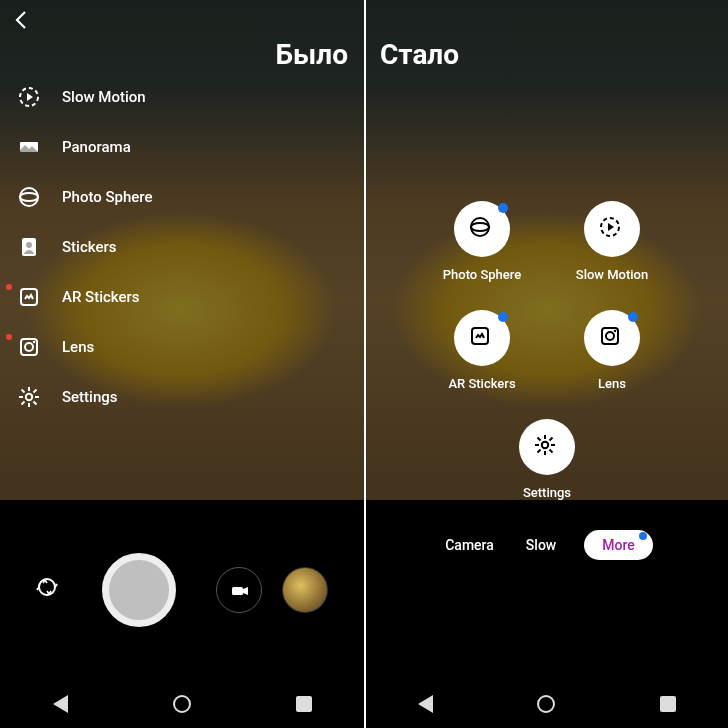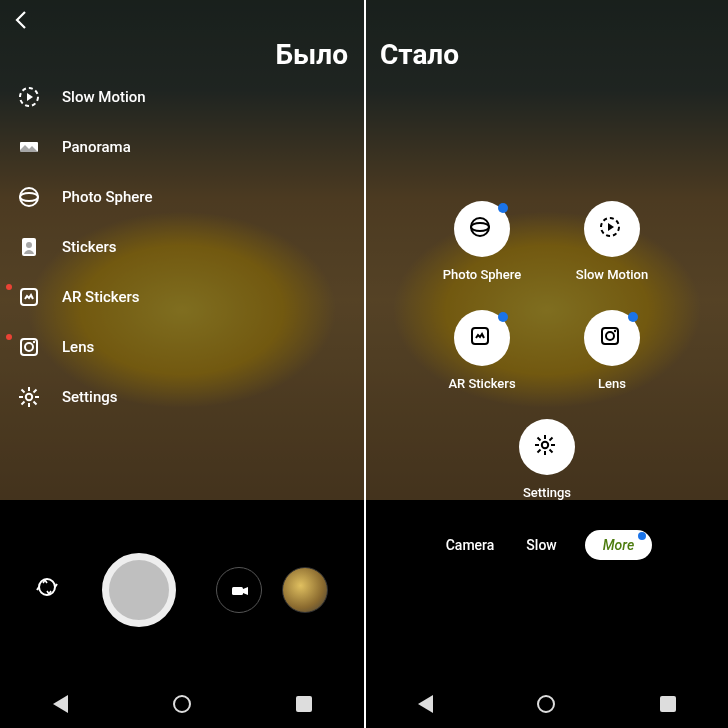--- a/index.html
+++ b/index.html
@@ -99,21 +99,21 @@
   .bubble .blue { position: absolute; top: 2px; right: 2px; width: 10px; height: 10px; border-radius: 50%; background: #1a73e8; }
   .bubble-label { color: #fff; font-size: 13px; margin-top: 10px; text-align: center; font-weight: 500; }
 
   
   .mode-strip {
     position: absolute; left: 0; right: 0; bottom: 168px;
     display: flex; align-items: center; justify-content: center; gap: 24px;
   }
   .mode { color: #fff; font-size: 14px; font-weight: 500; padding: 7px 4px; position: relative; }
   .mode.active {
-    background: #fff; color: #4d7c0f; border-radius: 16px; padding: 7px 18px; font-style: italic;
+    background: #fff; color: #a21caf; border-radius: 16px; padding: 7px 18px;
   }
   .mode.active .blue { position: absolute; top: 2px; right: 6px; width: 8px; height: 8px; border-radius: 50%; background: #1a73e8; }
 
   .right-bottom {
     position: absolute; left: 0; right: 0; bottom: 48px; height: 120px;
     background: #000;
   }
 
   
   .navbar {

